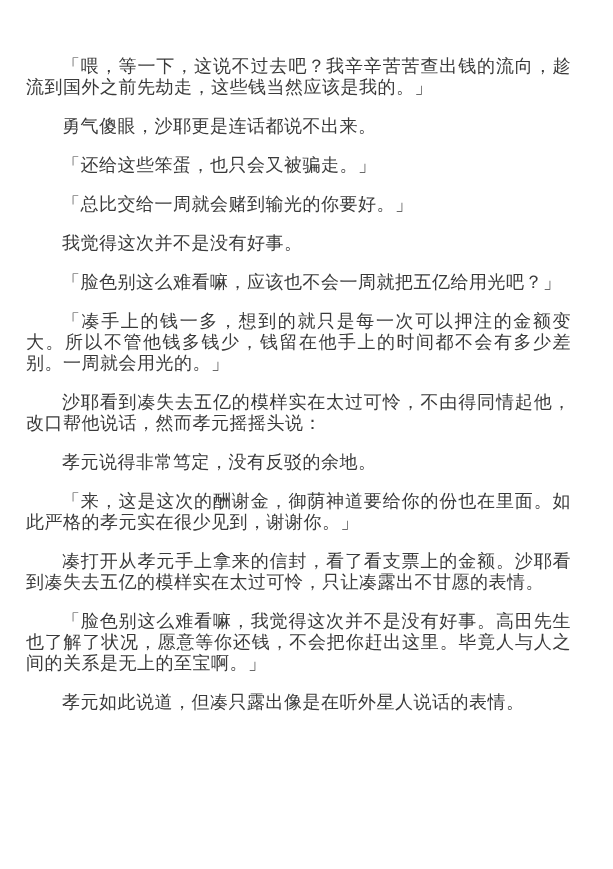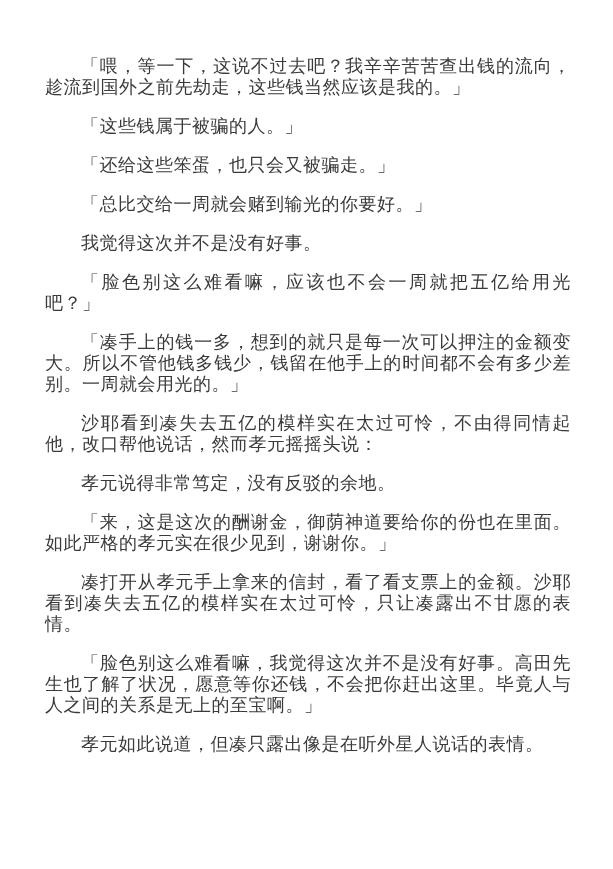--- a/index.html
+++ b/index.html
@@ -9,21 +9,21 @@
   }
   body {
     width: 613px;
     height: 869px;
     overflow: hidden;
   }
   .page {
     box-sizing: border-box;
     width: 613px;
     height: 869px;
-    padding: 56px 42px 40px 45px;
+    padding: 56px 42px 40px 26px;
     background: #ffffff;
   }
   .text-body p {
     margin: 0 0 18px 0;
     font-family: "Liberation Serif", "DejaVu Serif", serif;
     font-size: 18px;
     line-height: 21px;
     color: #3a3a3a;
     text-indent: 2em;
     text-align: justify;
@@ -32,21 +32,21 @@
   .text-body p:last-child {
     margin-bottom: 0;
   }
 </style>
 </head>
 <body>
 
 <div class="page">
   <div class="text-body">
     <p>「喂，等一下，这说不过去吧？我辛辛苦苦查出钱的流向，趁流到国外之前先劫走，这些钱当然应该是我的。」</p>
-    <p>「这些钱属于被骗的人。」</p>
+    <p>勇气傻眼，沙耶更是连话都说不出来。</p>
     <p>「还给这些笨蛋，也只会又被骗走。」</p>
     <p>「总比交给一周就会赌到输光的你要好。」</p>
     <p>我觉得这次并不是没有好事。</p>
     <p>「脸色别这么难看嘛，应该也不会一周就把五亿给用光吧？」</p>
     <p>「凑手上的钱一多，想到的就只是每一次可以押注的金额变大。所以不管他钱多钱少，钱留在他手上的时间都不会有多少差别。一周就会用光的。」</p>
     <p>沙耶看到凑失去五亿的模样实在太过可怜，不由得同情起他，改口帮他说话，然而孝元摇摇头说：</p>
     <p>孝元说得非常笃定，没有反驳的余地。</p>
     <p>「来，这是这次的酬谢金，御荫神道要给你的份也在里面。如此严格的孝元实在很少见到，谢谢你。」</p>
     <p>凑打开从孝元手上拿来的信封，看了看支票上的金额。沙耶看到凑失去五亿的模样实在太过可怜，只让凑露出不甘愿的表情。</p>
     <p>「脸色别这么难看嘛，我觉得这次并不是没有好事。高田先生也了解了状况，愿意等你还钱，不会把你赶出这里。毕竟人与人之间的关系是无上的至宝啊。」</p>

